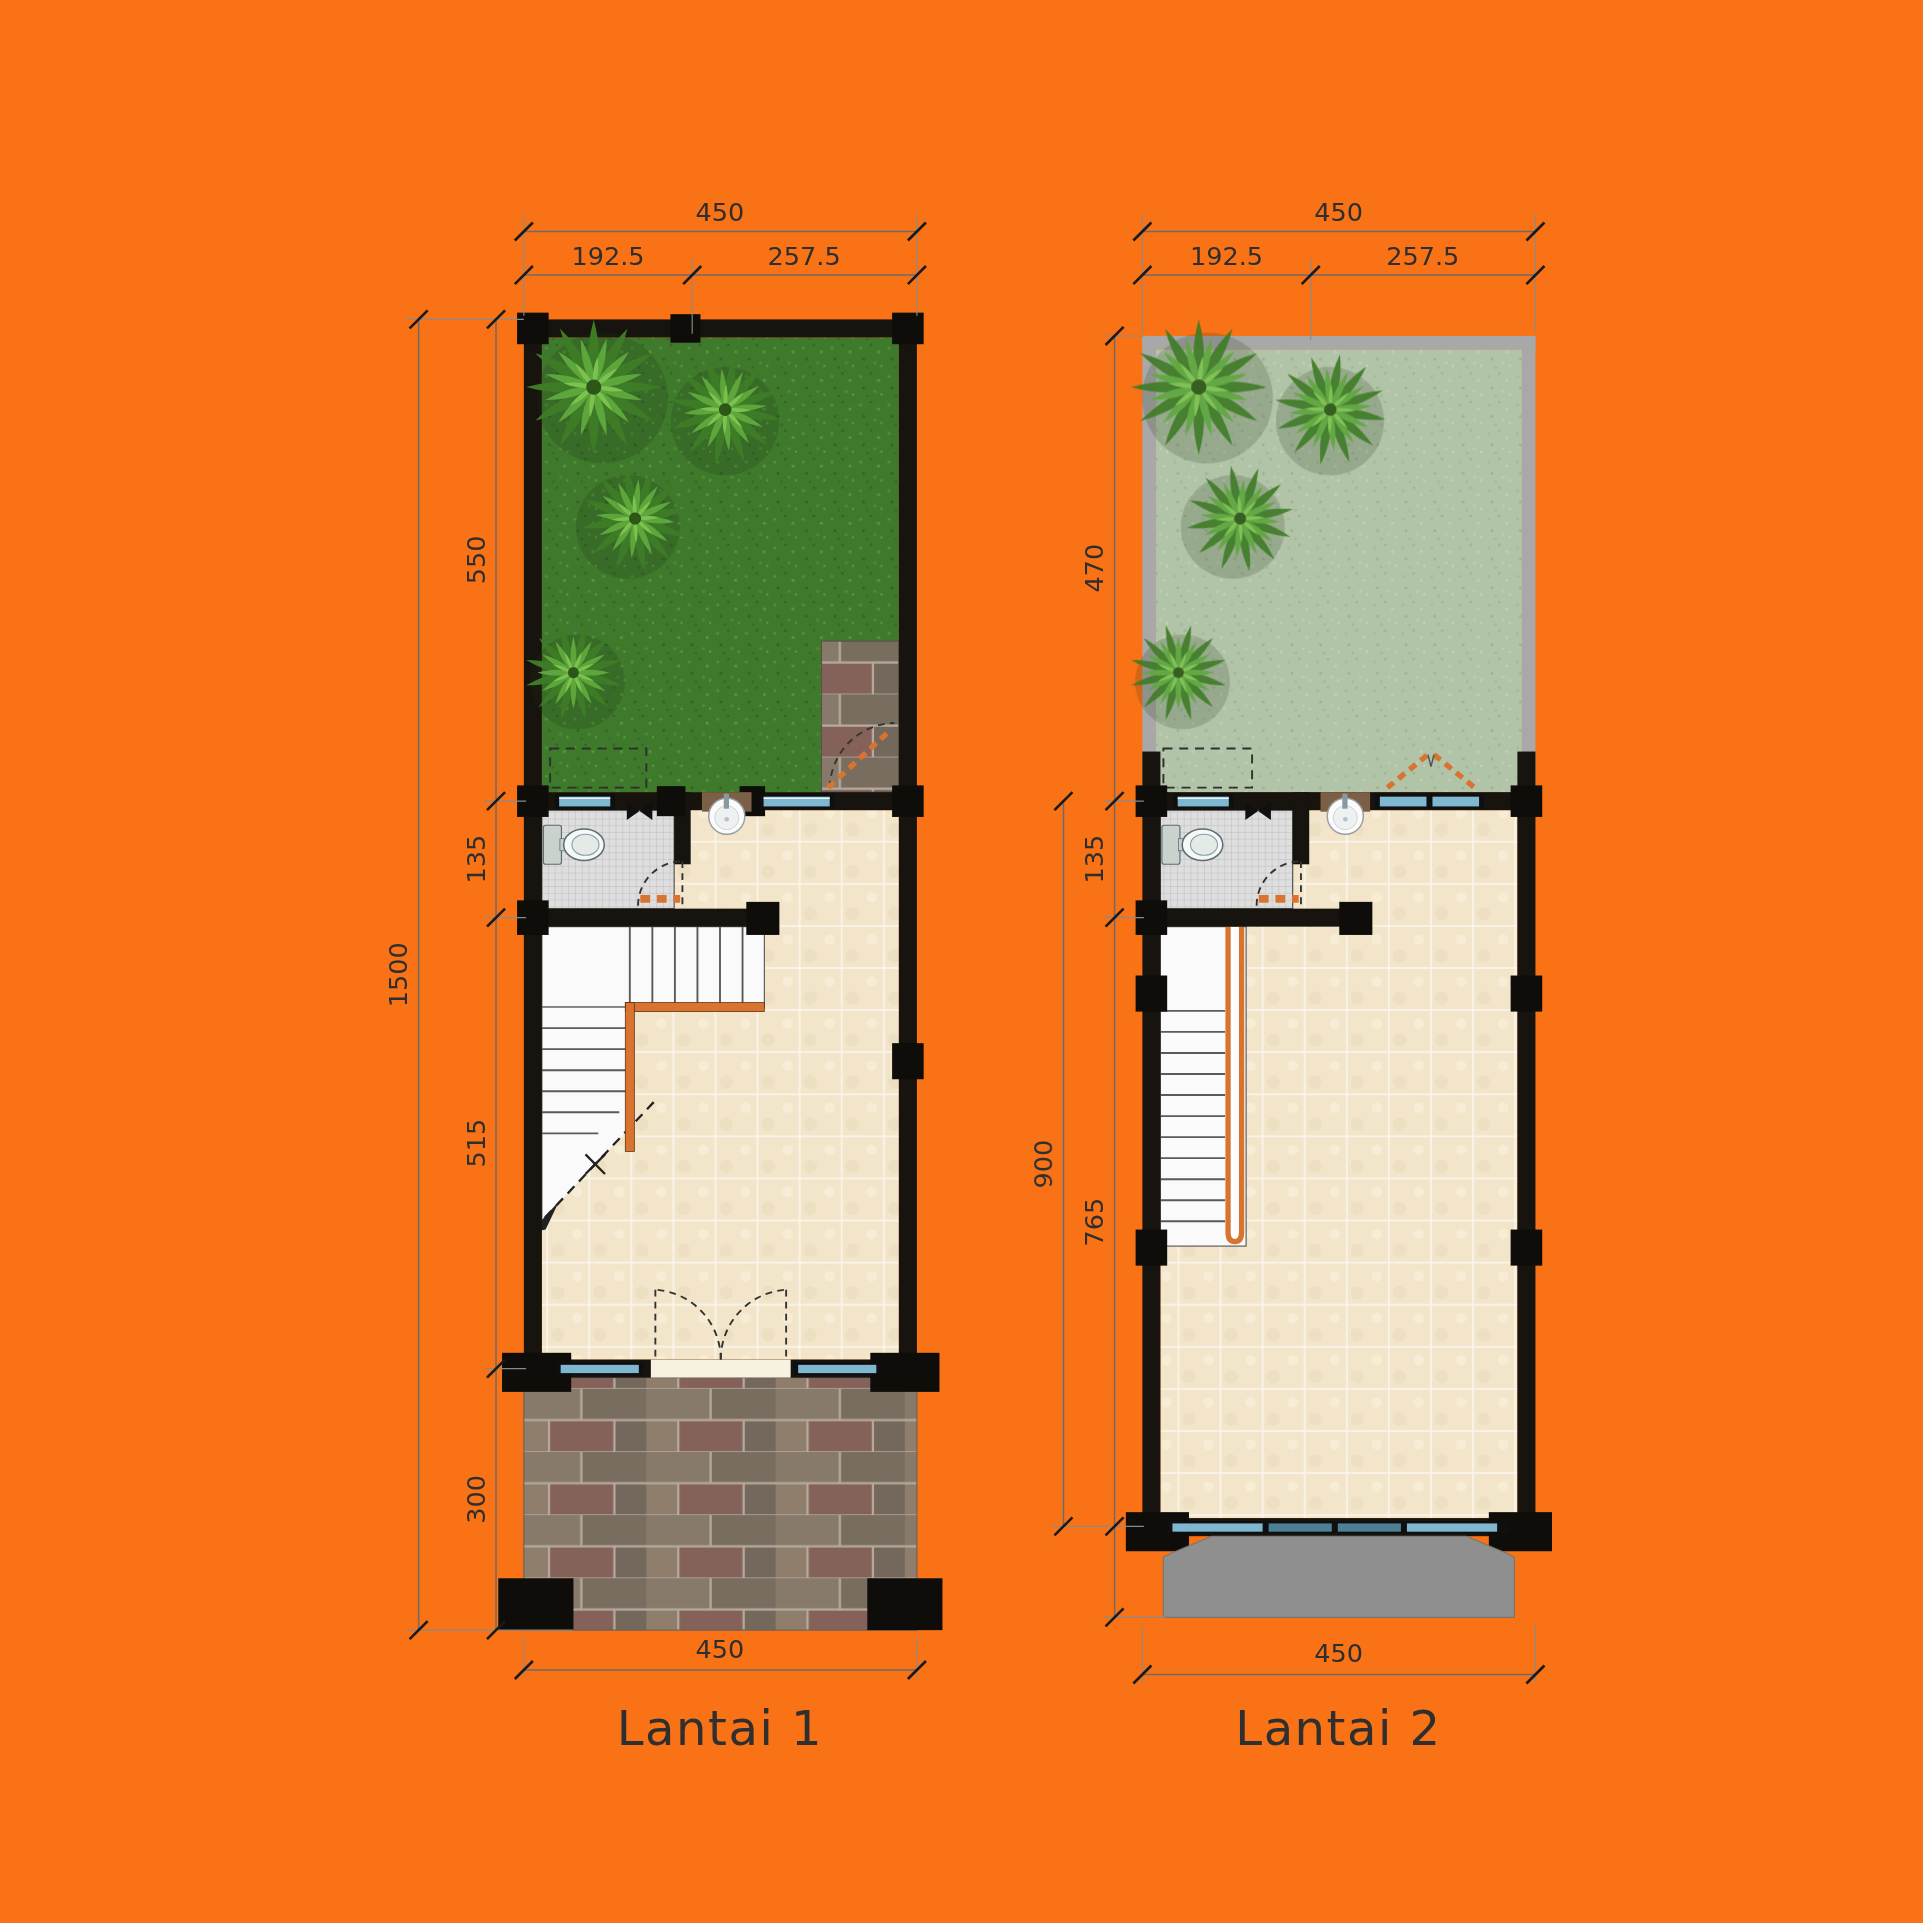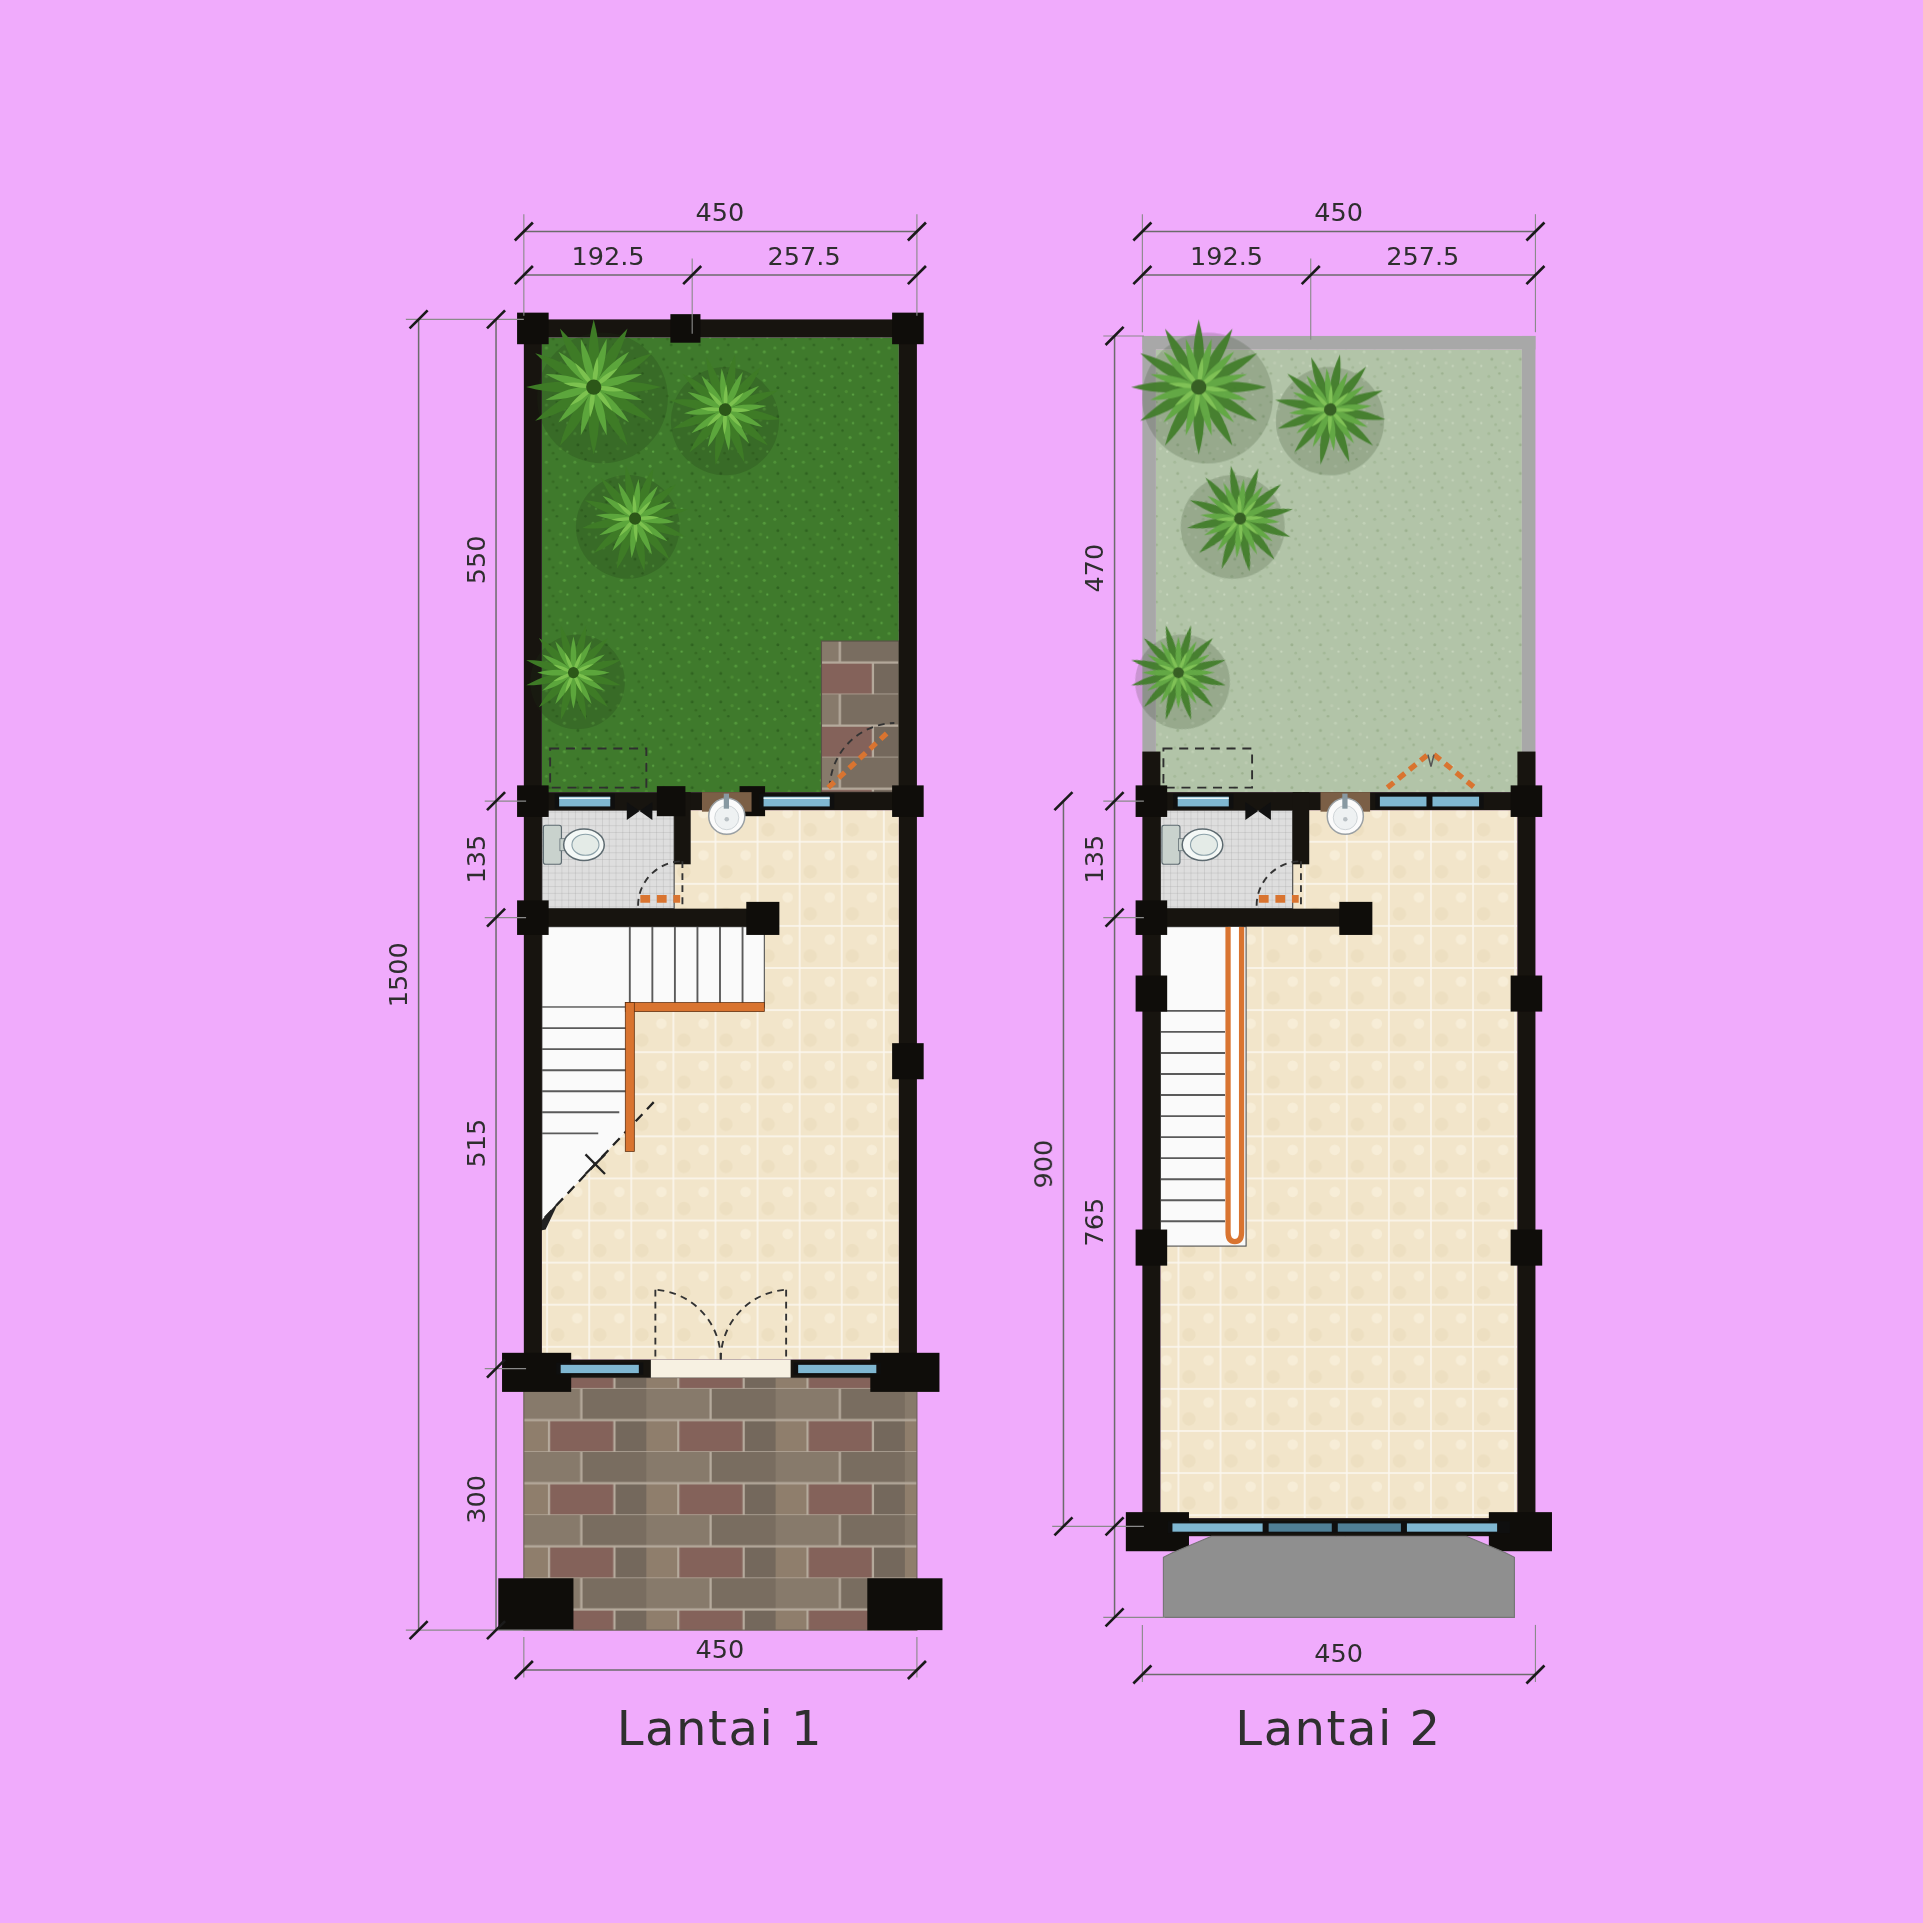--- a/index.html
+++ b/index.html
@@ -1,16 +1,16 @@
 <!DOCTYPE html>
 <html style="font-size:12px"><head>
 <meta charset="utf-8">
 <style>
   html,body{margin:0;padding:0;background:#ffffff;}
-  .canvas{width:1924px;height:1924px;position:relative;background:#f0abfc;}
+  .canvas{width:1924px;height:1924px;position:relative;background:#f97316;}
   svg{display:block;}
   svg text{font-family:"DejaVu Sans","Liberation Sans",sans-serif;fill:#2e2e2e;}
   .dim{font-size:34px;text-anchor:middle;}
   .plan-label{font-size:64px;fill:#2f2f2f;text-anchor:middle;letter-spacing:2px;}
   .dimline{stroke:#6b6b6b;stroke-width:2;fill:none;}
   .extline{stroke:#8a8a8a;stroke-width:1.5;fill:none;}
   .wall{fill:#17140f;}
   .nub{fill:#0f0d0a;}
   .arc{stroke:#333;stroke-width:2.5;fill:none;stroke-dasharray:9 7;}
   .leaf{stroke:#333;stroke-width:2.5;fill:none;stroke-dasharray:9 7;}

